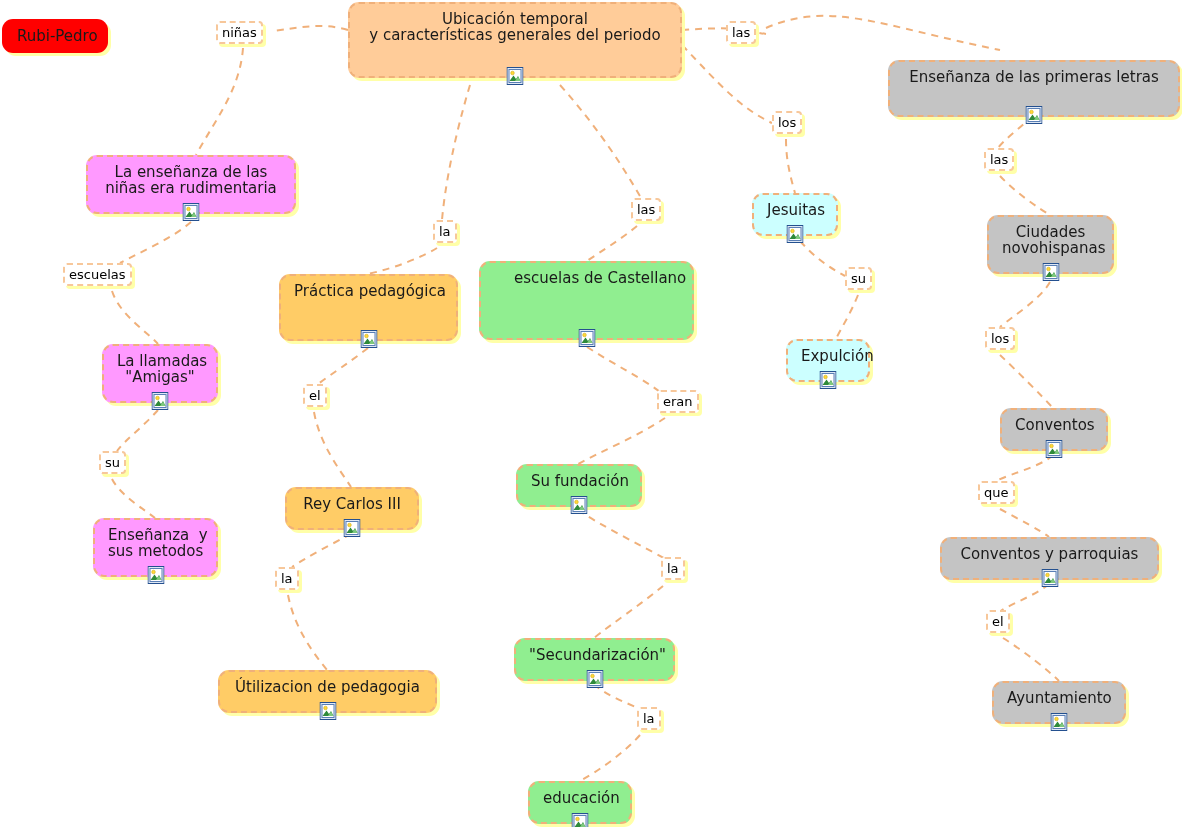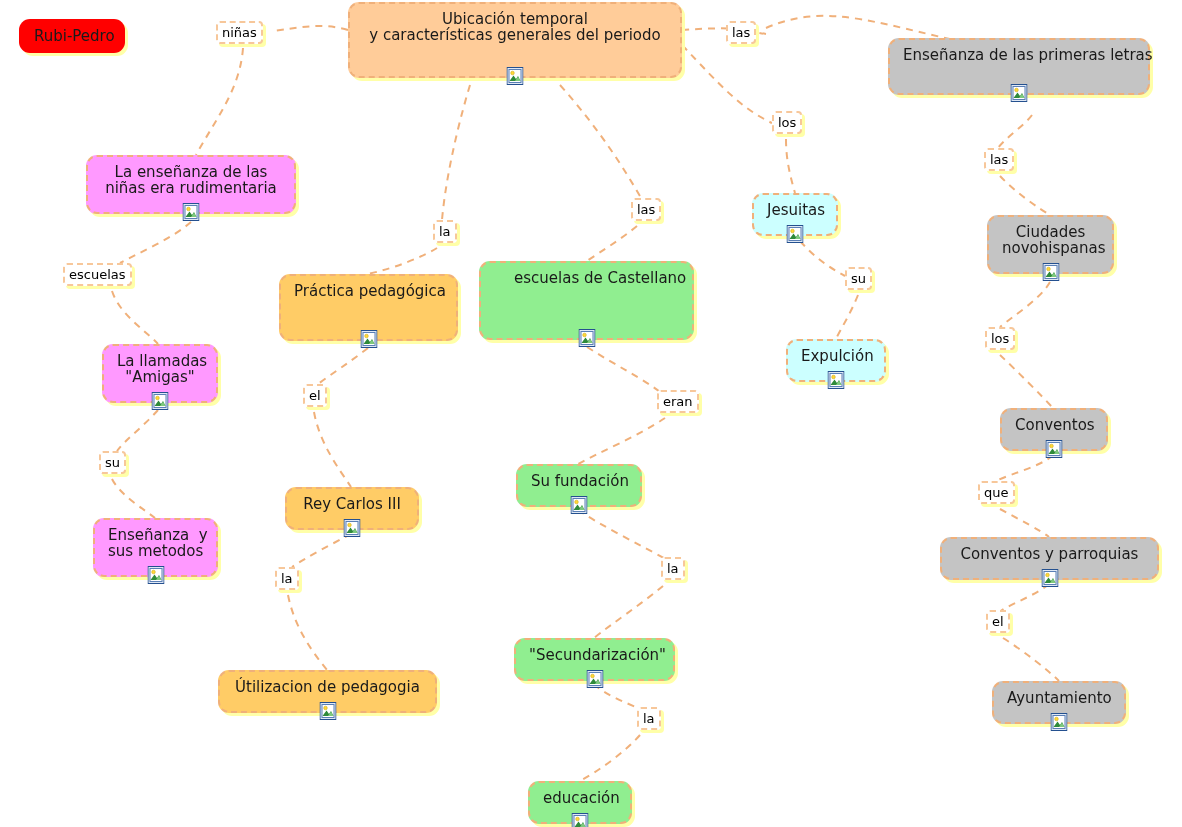--- a/index.html
+++ b/index.html
@@ -111,21 +111,21 @@
       <path d="M 640 735 C 625 752 600 770 580 781" fill="none" stroke="#f0b07a" stroke-width="2" stroke-dasharray="7,6" stroke-linecap="butt"></path>
       <path d="M 1032 115 C 1025 125 1005 138 998 148" fill="none" stroke="#f0b07a" stroke-width="2" stroke-dasharray="7,6" stroke-linecap="butt"></path>
       <path d="M 1000 176 C 1015 192 1038 208 1050 215" fill="none" stroke="#f0b07a" stroke-width="2" stroke-dasharray="7,6" stroke-linecap="butt"></path>
       <path d="M 1050 282 C 1040 300 1010 318 1000 327" fill="none" stroke="#f0b07a" stroke-width="2" stroke-dasharray="7,6" stroke-linecap="butt"></path>
       <path d="M 1000 355 C 1018 372 1042 396 1053 408" fill="none" stroke="#f0b07a" stroke-width="2" stroke-dasharray="7,6" stroke-linecap="butt"></path>
       <path d="M 1053 455 C 1040 468 1000 476 994 483" fill="none" stroke="#f0b07a" stroke-width="2" stroke-dasharray="7,6" stroke-linecap="butt"></path>
       <path d="M 1000 509 C 1020 520 1040 530 1049 537" fill="none" stroke="#f0b07a" stroke-width="2" stroke-dasharray="7,6" stroke-linecap="butt"></path>
       <path d="M 1049 584 C 1035 596 1005 606 1000 612" fill="none" stroke="#f0b07a" stroke-width="2" stroke-dasharray="7,6" stroke-linecap="butt"></path>
       <path d="M 1003 638 C 1025 652 1048 670 1059 681" fill="none" stroke="#f0b07a" stroke-width="2" stroke-dasharray="7,6" stroke-linecap="butt"></path>
     </svg>
-<div class="node c-red noicon" style="left: 19px; top: 19px; width: 106px; min-height: 30px;"><span class="label">Rubi-Pedro</span></div>
+<div class="node c-red noicon" style="left: 2px; top: 19px; width: 106px; min-height: 30px;"><span class="label">Rubi-Pedro</span></div>
     <div class="node c-peach" style="left: 348px; top: 2px; width: 334px; min-height: 76px;"><span class="label">Ubicación temporal
 y características generales del periodo</span><svg class="pic-icon" viewBox="0 0 17 18">
         <rect x="0.5" y="0.5" width="16" height="17" fill="#dfe8f5" stroke="#24508f" stroke-width="1"></rect>
         <rect x="2.5" y="2.5" width="12" height="13" fill="#ffffff" stroke="#5a7fb5" stroke-width="1"></rect>
         <circle cx="6" cy="6" r="1.8" fill="#ffd83b" stroke="#c8a000" stroke-width="0.5"></circle>
         <path d="M3 14 L7 8.5 L9.5 12 L11.5 9 L14 14 Z" fill="#2f8a3a"></path>
         <path d="M8.5 14 L11.5 9.5 L14 14 Z" fill="#7ec97e"></path>
       </svg></div>
     <div class="node c-pink" style="left: 86px; top: 155px; width: 210px; min-height: 58px;"><span class="label">La enseñanza de las
 niñas era rudimentaria</span><svg class="pic-icon" viewBox="0 0 17 18">
@@ -200,28 +200,28 @@
         <path d="M3 14 L7 8.5 L9.5 12 L11.5 9 L14 14 Z" fill="#2f8a3a"></path>
         <path d="M8.5 14 L11.5 9.5 L14 14 Z" fill="#7ec97e"></path>
       </svg></div>
     <div class="node c-cyan" style="left: 752px; top: 193px; width: 86px; min-height: 39px;"><span class="label">Jesuitas</span><svg class="pic-icon" viewBox="0 0 17 18">
         <rect x="0.5" y="0.5" width="16" height="17" fill="#dfe8f5" stroke="#24508f" stroke-width="1"></rect>
         <rect x="2.5" y="2.5" width="12" height="13" fill="#ffffff" stroke="#5a7fb5" stroke-width="1"></rect>
         <circle cx="6" cy="6" r="1.8" fill="#ffd83b" stroke="#c8a000" stroke-width="0.5"></circle>
         <path d="M3 14 L7 8.5 L9.5 12 L11.5 9 L14 14 Z" fill="#2f8a3a"></path>
         <path d="M8.5 14 L11.5 9.5 L14 14 Z" fill="#7ec97e"></path>
       </svg></div>
-    <div class="node c-cyan" style="left: 786px; top: 339px; width: 100px; min-height: 39px;"><span class="label">Expulción</span><svg class="pic-icon" viewBox="0 0 17 18">
-        <rect x="0.5" y="0.5" width="16" height="17" fill="#dfe8f5" stroke="#24508f" stroke-width="1"></rect>
-        <rect x="2.5" y="2.5" width="12" height="13" fill="#ffffff" stroke="#5a7fb5" stroke-width="1"></rect>
-        <circle cx="6" cy="6" r="1.8" fill="#ffd83b" stroke="#c8a000" stroke-width="0.5"></circle>
-        <path d="M3 14 L7 8.5 L9.5 12 L11.5 9 L14 14 Z" fill="#2f8a3a"></path>
-        <path d="M8.5 14 L11.5 9.5 L14 14 Z" fill="#7ec97e"></path>
-      </svg></div>
-    <div class="node c-gray" style="left: 888px; top: 38px; width: 262px; min-height: 57px;"><span class="label">Enseñanza de las primeras letras</span><svg class="pic-icon" viewBox="0 0 17 18">
+    <div class="node c-cyan" style="left: 786px; top: 339px; width: 84px; min-height: 39px;"><span class="label">Expulción</span><svg class="pic-icon" viewBox="0 0 17 18">
+        <rect x="0.5" y="0.5" width="16" height="17" fill="#dfe8f5" stroke="#24508f" stroke-width="1"></rect>
+        <rect x="2.5" y="2.5" width="12" height="13" fill="#ffffff" stroke="#5a7fb5" stroke-width="1"></rect>
+        <circle cx="6" cy="6" r="1.8" fill="#ffd83b" stroke="#c8a000" stroke-width="0.5"></circle>
+        <path d="M3 14 L7 8.5 L9.5 12 L11.5 9 L14 14 Z" fill="#2f8a3a"></path>
+        <path d="M8.5 14 L11.5 9.5 L14 14 Z" fill="#7ec97e"></path>
+      </svg></div>
+    <div class="node c-gray" style="left: 888px; top: 60px; width: 292px; min-height: 57px;"><span class="label">Enseñanza de las primeras letras</span><svg class="pic-icon" viewBox="0 0 17 18">
         <rect x="0.5" y="0.5" width="16" height="17" fill="#dfe8f5" stroke="#24508f" stroke-width="1"></rect>
         <rect x="2.5" y="2.5" width="12" height="13" fill="#ffffff" stroke="#5a7fb5" stroke-width="1"></rect>
         <circle cx="6" cy="6" r="1.8" fill="#ffd83b" stroke="#c8a000" stroke-width="0.5"></circle>
         <path d="M3 14 L7 8.5 L9.5 12 L11.5 9 L14 14 Z" fill="#2f8a3a"></path>
         <path d="M8.5 14 L11.5 9.5 L14 14 Z" fill="#7ec97e"></path>
       </svg></div>
     <div class="node c-gray" style="left: 987px; top: 215px; width: 127px; min-height: 58px;"><span class="label">Ciudades
 novohispanas</span><svg class="pic-icon" viewBox="0 0 17 18">
         <rect x="0.5" y="0.5" width="16" height="17" fill="#dfe8f5" stroke="#24508f" stroke-width="1"></rect>
         <rect x="2.5" y="2.5" width="12" height="13" fill="#ffffff" stroke="#5a7fb5" stroke-width="1"></rect>

